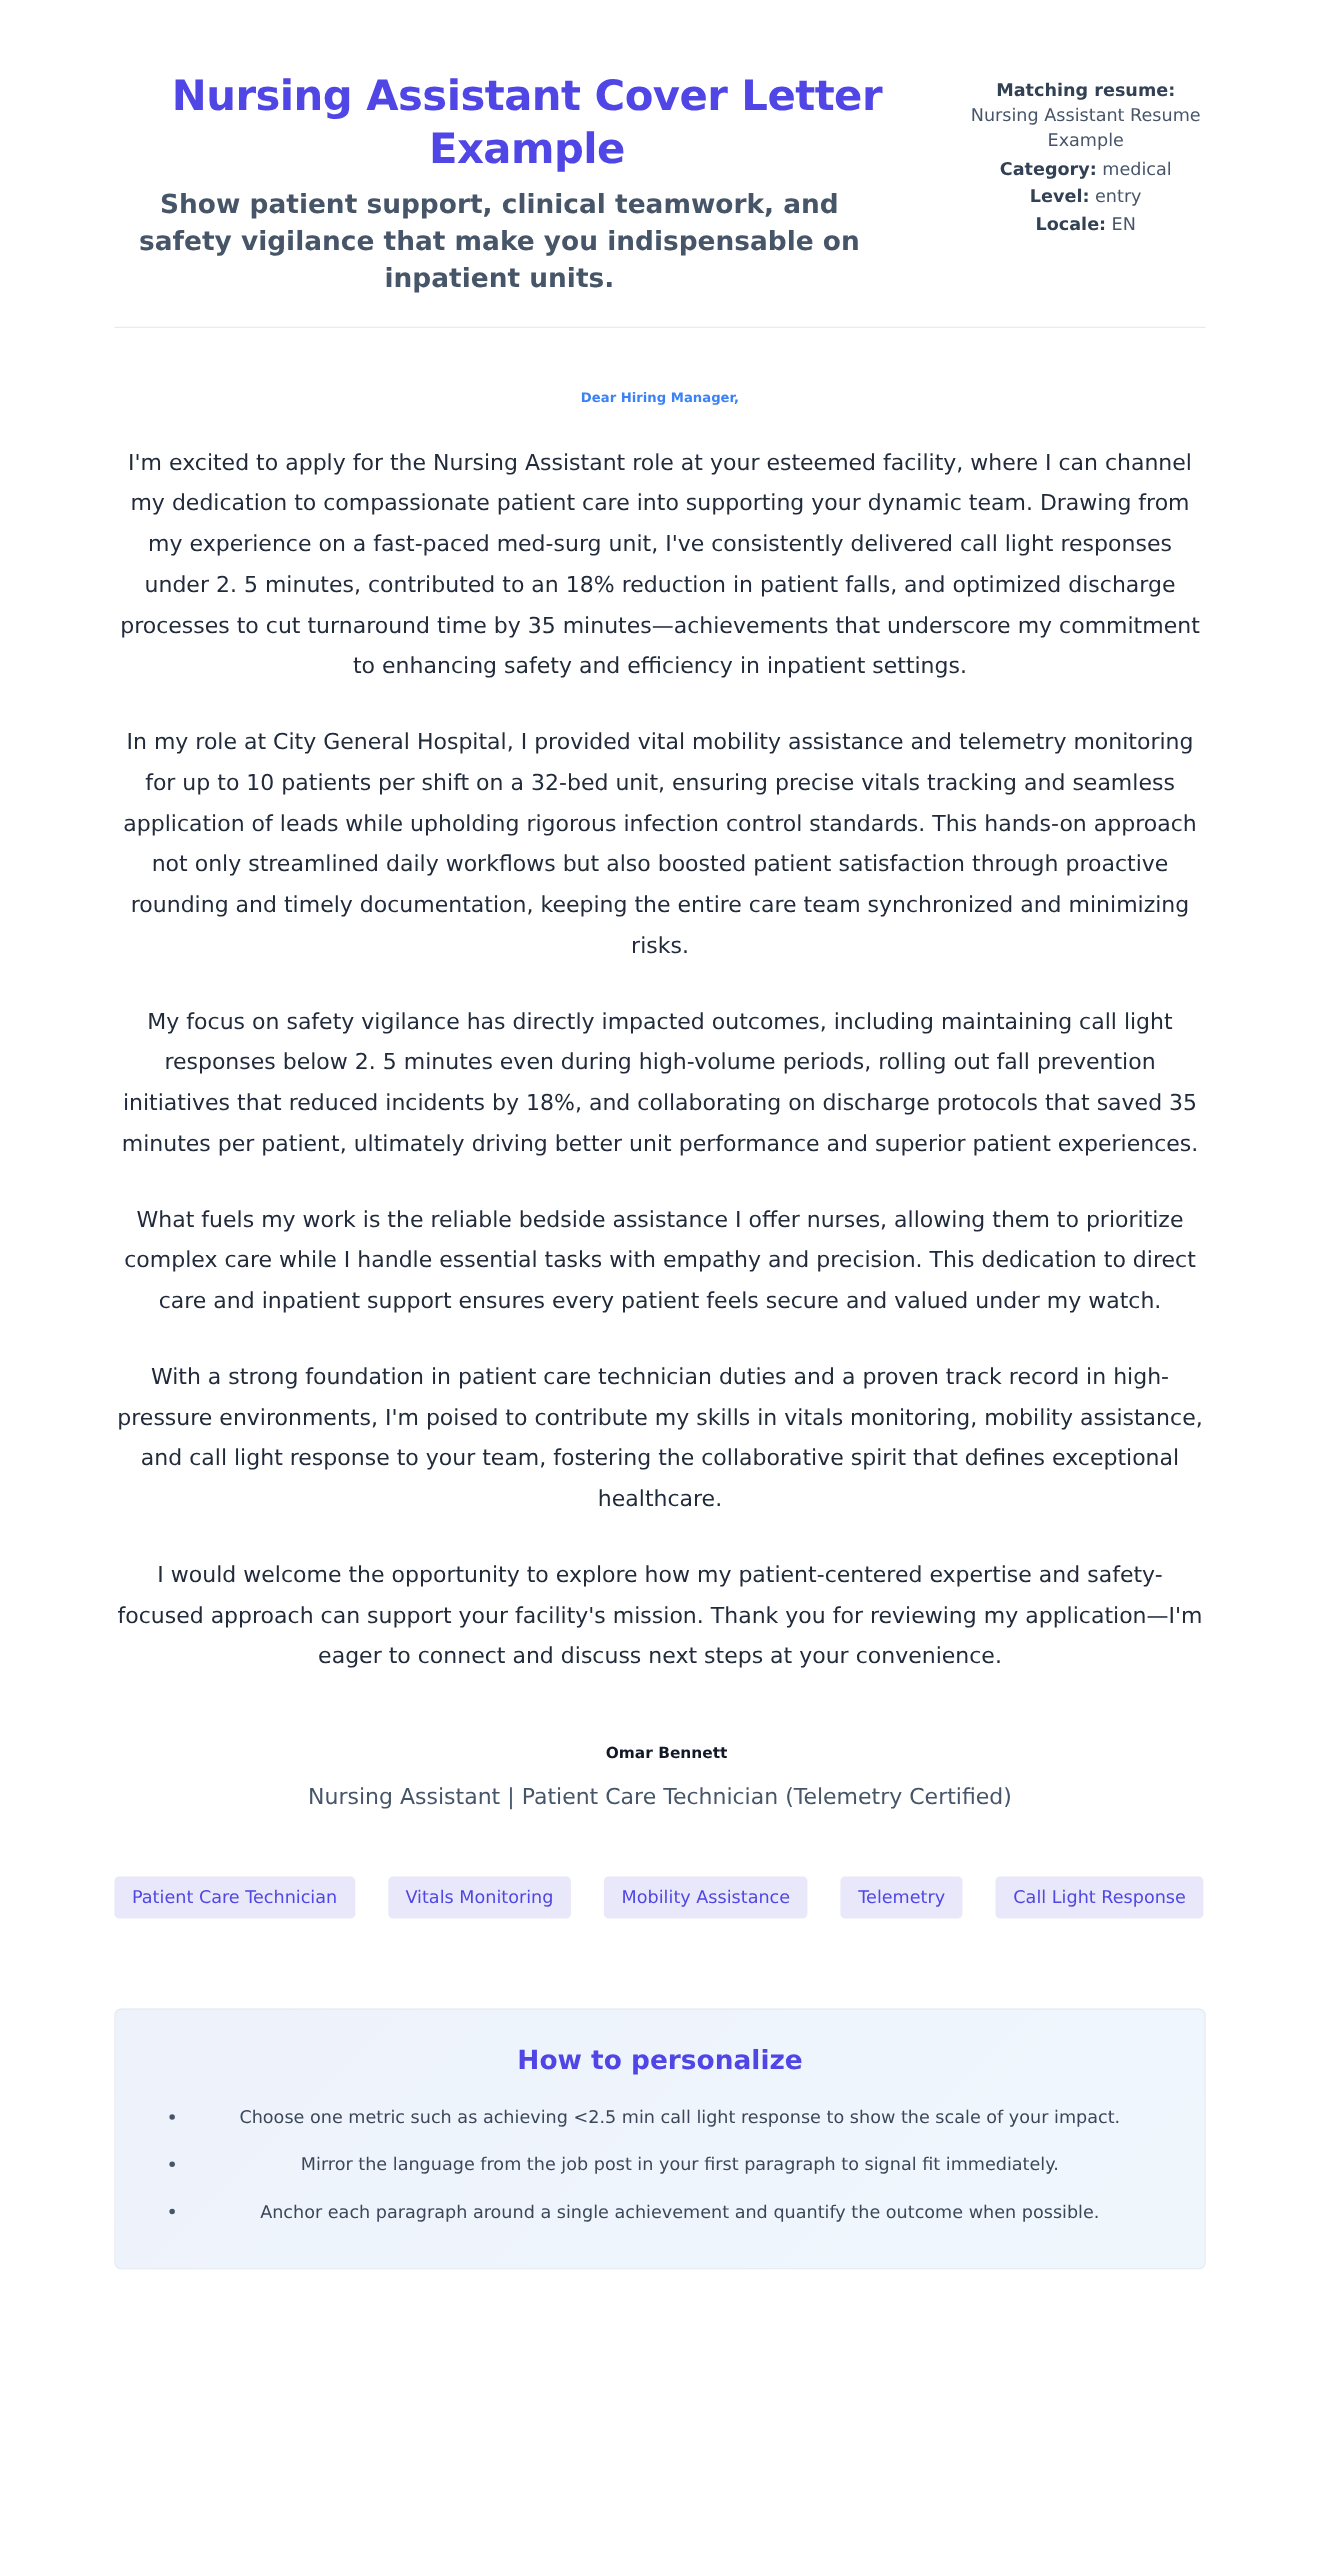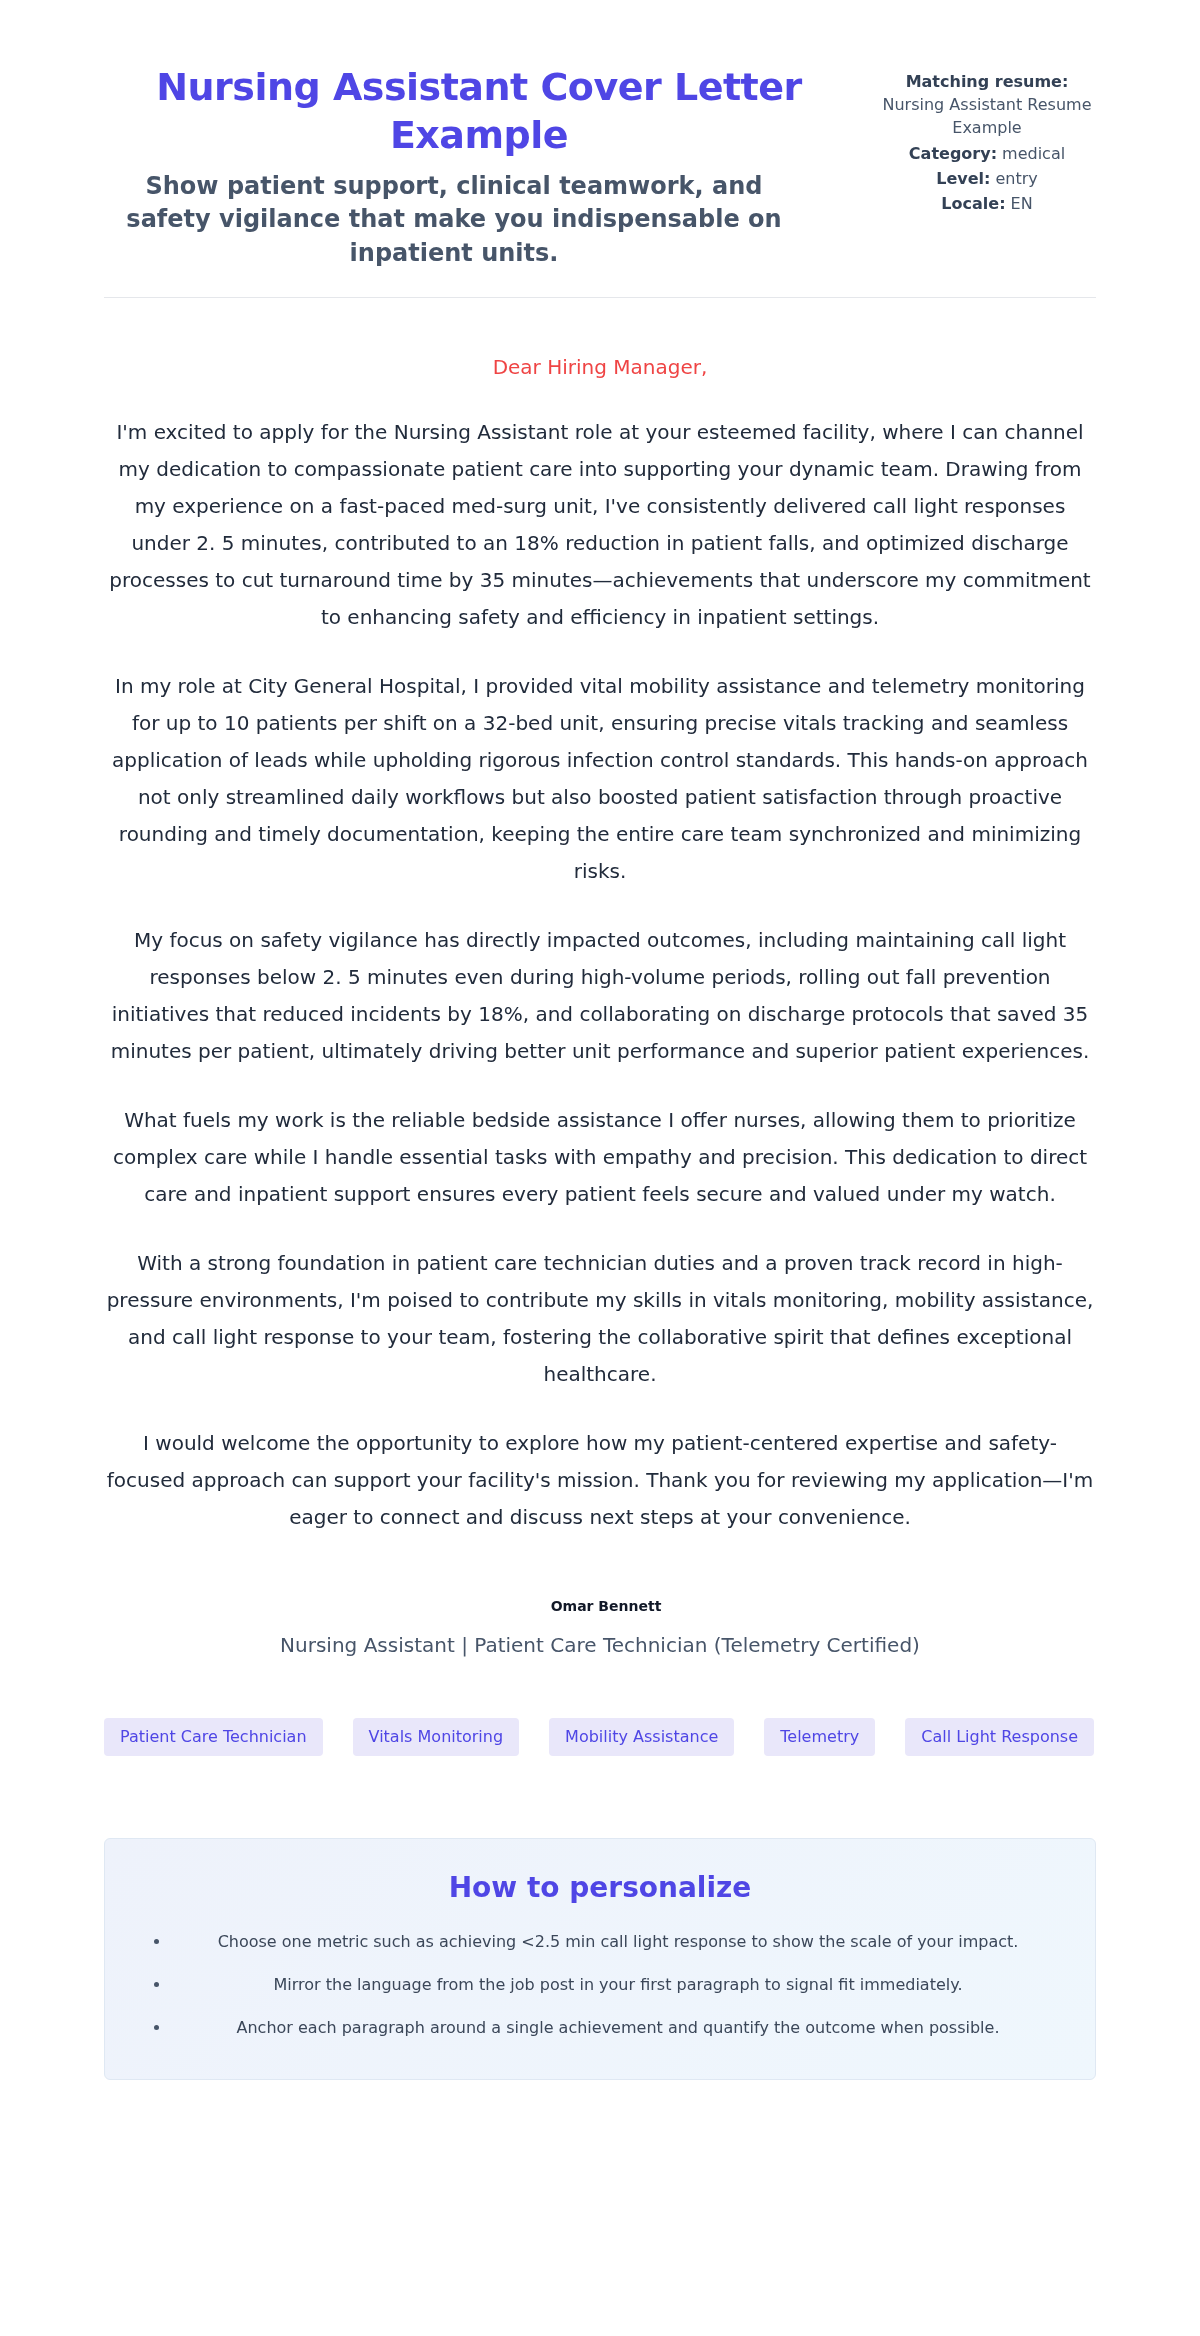--- a/index.html
+++ b/index.html
@@ -52,23 +52,23 @@
   .divider {
     margin-top: 26px;
     border: none;
     border-top: 1px solid #e5e7eb;
     height: 0;
   }
 
   
   .letter { margin-top: 54px; }
   .greeting {
-    color: #ef4444;
-    font-weight: normal;
-    font-size: 20px;
+    color: #3b82f6;
+    font-weight: bold;
+    font-size: 12px;
     line-height: 1.5;
   }
   .paragraphs p {
     margin-top: 32px;
     font-size: 20px;
     line-height: 1.85;
     color: #212b3b;
   }
 
   .signature-name {
@@ -106,21 +106,21 @@
   
   .tip-box {
     margin-top: 82px;
     background: linear-gradient(135deg, #eef2fb 0%, #eff7fd 100%);
     border: 1px solid #dfe8f3;
     border-radius: 6px;
     padding: 32px 36px 38px 36px;
   }
   .tip-heading {
     color: #4f46e5;
-    font-size: 28px;
+    font-size: 24px;
     font-weight: bold;
   }
   .tip-list {
     margin-top: 24px;
     padding-left: 30px;
     list-style: disc;
   }
   .tip-list li {
     font-size: 16px;
     line-height: 1.7;

